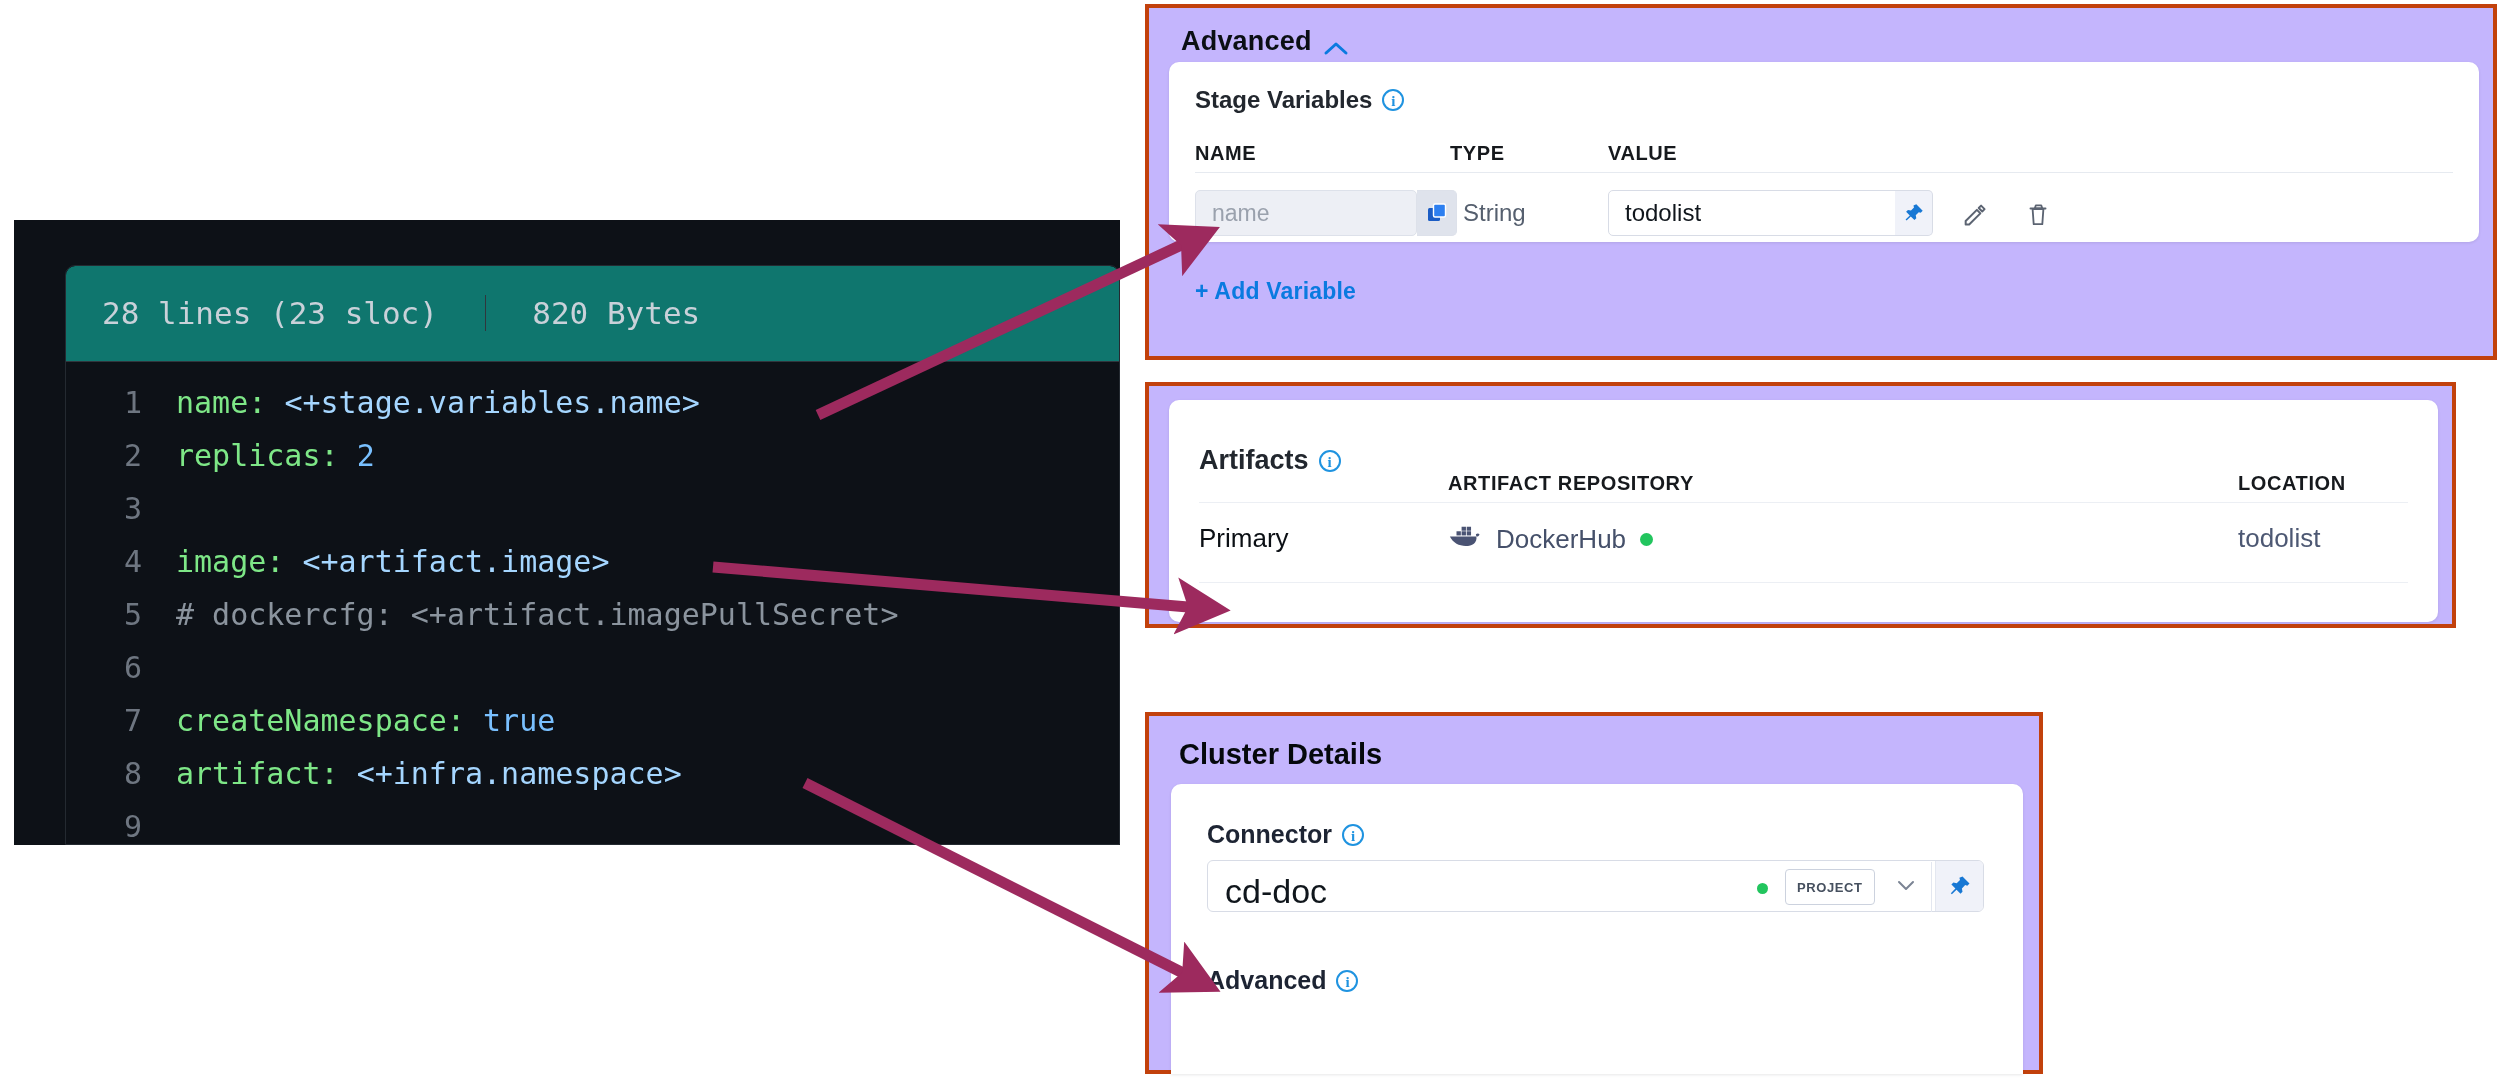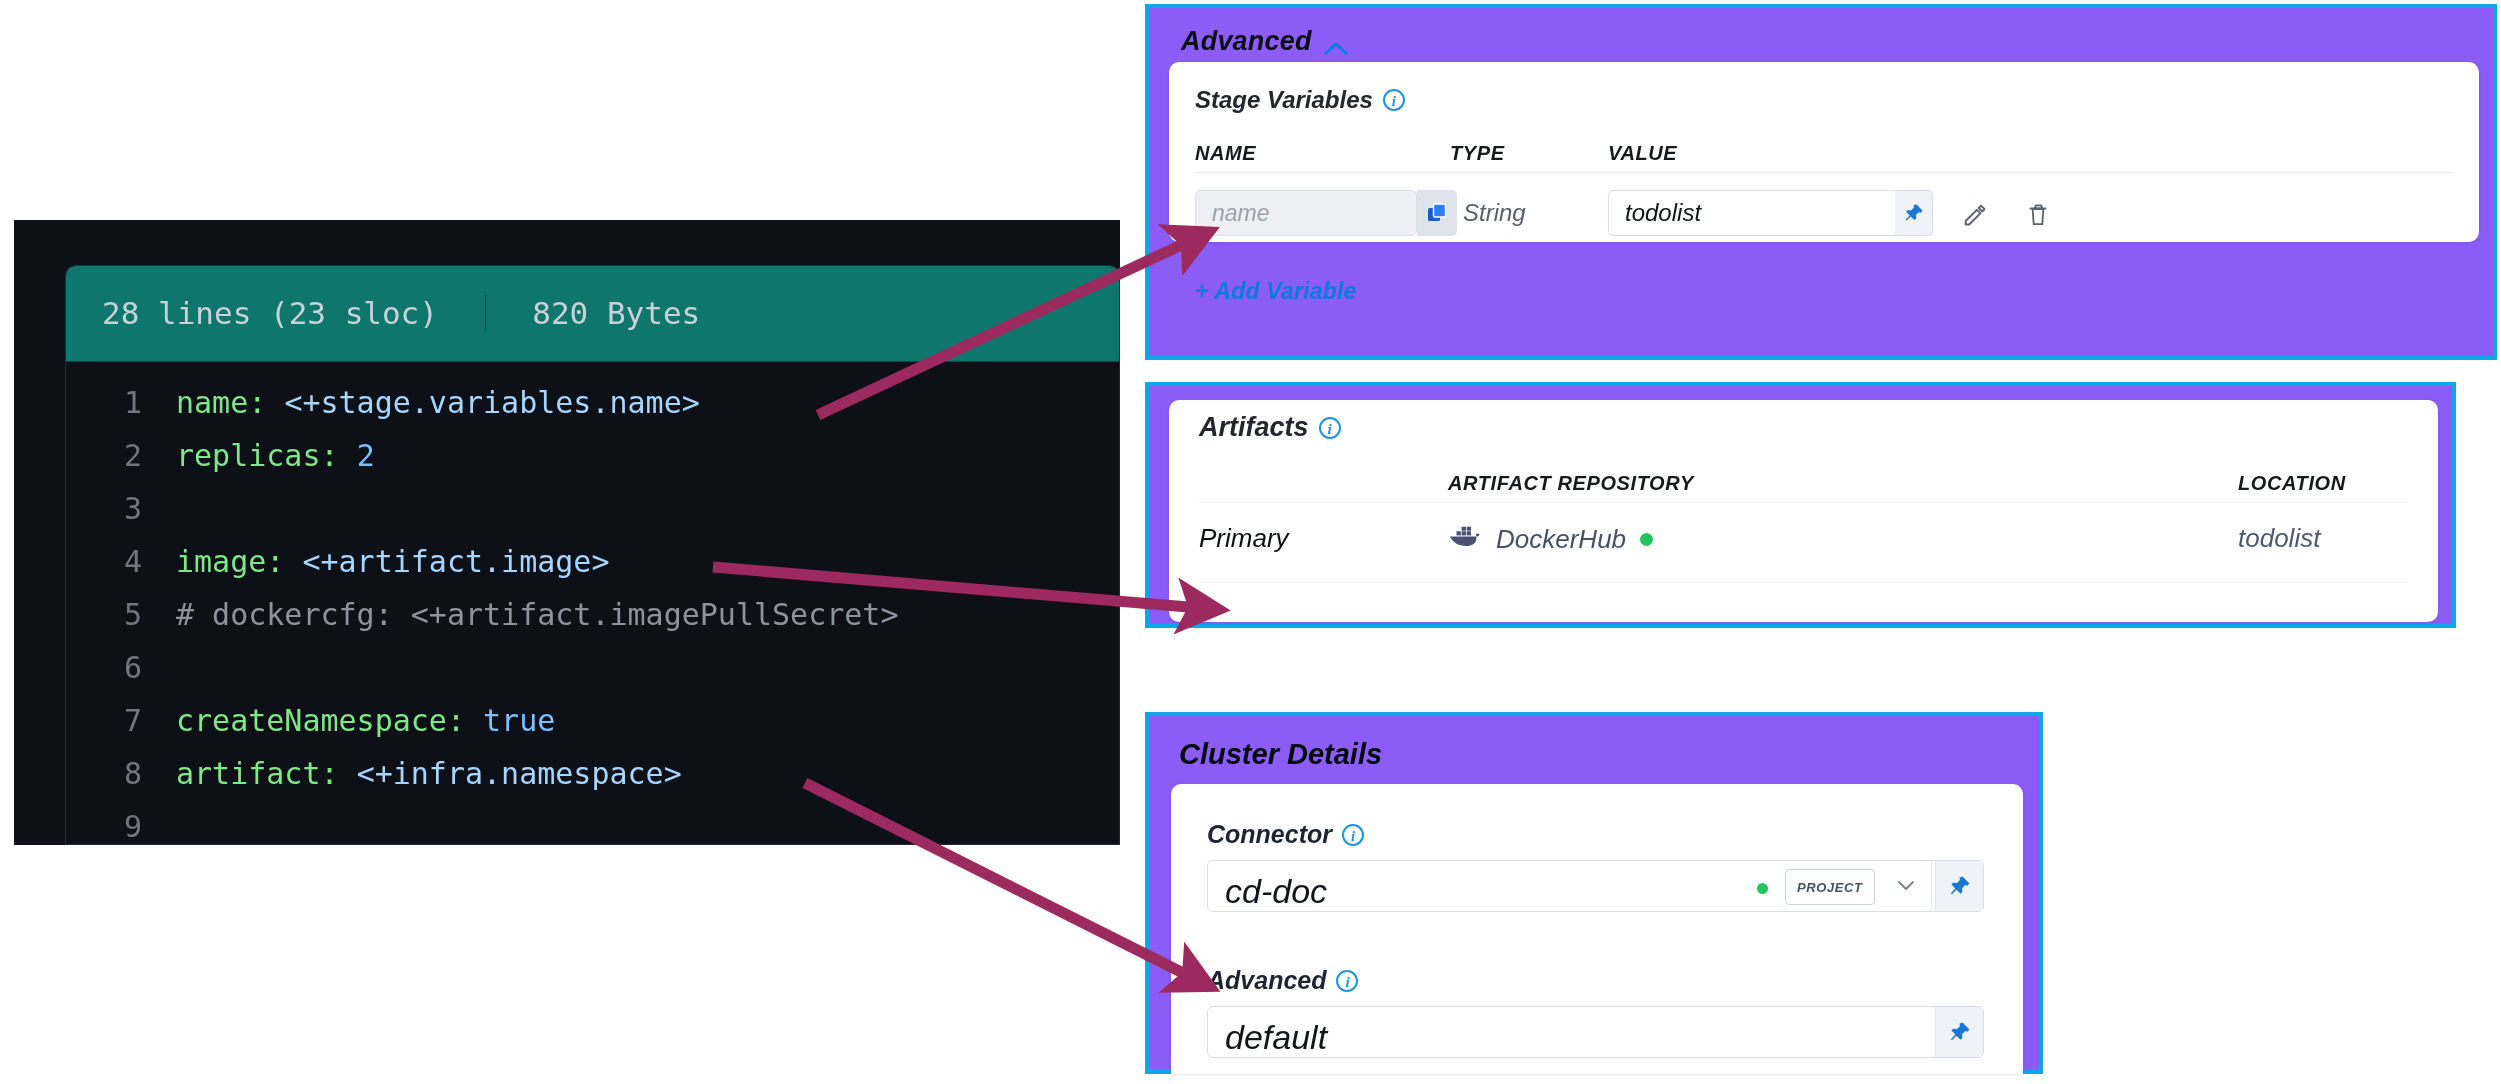--- a/index.html
+++ b/index.html
@@ -46,24 +46,23 @@
   }
   .ctxt{color:#c9d1d9;}
   .k{color:#7ee787;}
   .v{color:#a5d6ff;}
   .n{color:#79c0ff;}
   .cm{color:#8b949e;}
 
   
   .panel{
     position:absolute;
-    border:4px solid #0ea5e9;
-    background:#8b5cf6;
+    border:4px solid #c2410c;
+    background:#c4b5fd;
     box-sizing:border-box;
-    font-style:italic;
   }
   #panel-advanced{left:1145px;top:4px;width:1352px;height:356px;}
   #panel-artifacts{left:1145px;top:382px;width:1311px;height:246px;}
   #panel-cluster{left:1145px;top:712px;width:898px;height:362px;}
 
   .card{
     background:#ffffff;border-radius:10px;
     box-shadow:0 1px 3px rgba(16,22,26,.10);
     box-sizing:border-box;
   }
@@ -132,21 +131,21 @@
   #add-variable{
     position:absolute;left:26px;top:216px;
     font-size:23px;font-weight:bold;color:#0a7ae0;letter-spacing:.2px;
   }
 
   
   #artifacts-card{
     position:absolute;left:20px;top:14px;width:1269px;height:222px;
   }
   #artifacts-title{
-    position:absolute;left:30px;top:12px;
+    position:absolute;left:30px;top:45px;
     font-size:27px;font-weight:bold;color:#22272e;
     display:flex;align-items:center;gap:10px;
   }
   .art-col-head{position:absolute;font-size:20px;font-weight:bold;color:#16191d;letter-spacing:.6px;}
   #art-hd-repo{left:279px;top:72px;}
   #art-hd-loc{left:1069px;top:72px;}
   #art-div-top{position:absolute;left:30px;top:102px;width:1209px;height:1px;background:#eceff4;}
   #art-div-bot{position:absolute;left:30px;top:182px;width:1209px;height:1px;background:#eceff4;}
   #art-primary{position:absolute;left:30px;top:123px;font-size:26px;color:#0b0f14;}
   #art-repo{position:absolute;left:279px;top:123px;display:flex;align-items:center;gap:14px;font-size:26px;color:#45506a;}
@@ -338,28 +337,20 @@
               <path d="M14.5 2.5l7 7-2.2 2.2-2.1-.6-3.3 3.3.6 3.3-2 2-4-4-4.6 4.6-1.1-1.1 4.6-4.6-4-4 2-2 3.3.6 3.3-3.3-.6-2.1z" fill="#1878d4"></path>
             </svg>
         </span>
       </div>
 
       <div class="field-label" id="lbl-namespace">
         <span>Advanced</span>
         <span class="info-i">i</span>
       </div>
 
-      <div class="field-box" id="fld-namespace">
-        <span class="field-text">default</span>
-        <span class="pin-cell">
-          <svg width="24" height="24" viewBox="0 0 24 24">
-              <path d="M14.5 2.5l7 7-2.2 2.2-2.1-.6-3.3 3.3.6 3.3-2 2-4-4-4.6 4.6-1.1-1.1 4.6-4.6-4-4 2-2 3.3.6 3.3-3.3-.6-2.1z" fill="#1878d4"></path>
-            </svg>
-        </span>
-      </div>
     </div>
   </div>
 
   <svg id="arrow-layer" viewBox="0 0 2501 1084">
     <defs>
       <marker id="ah" markerWidth="5.2" markerHeight="5.2" refX="2.2" refY="2.6" orient="auto">
         <path d="M0,0 L5,2.6 L0,5.2 L1.1,2.6 z" fill="#9d2a5e"></path>
       </marker>
     </defs>
     <line x1="818" y1="415" x2="1192" y2="240" stroke="#9d2a5e" stroke-width="11" marker-end="url(#ah)"></line>

